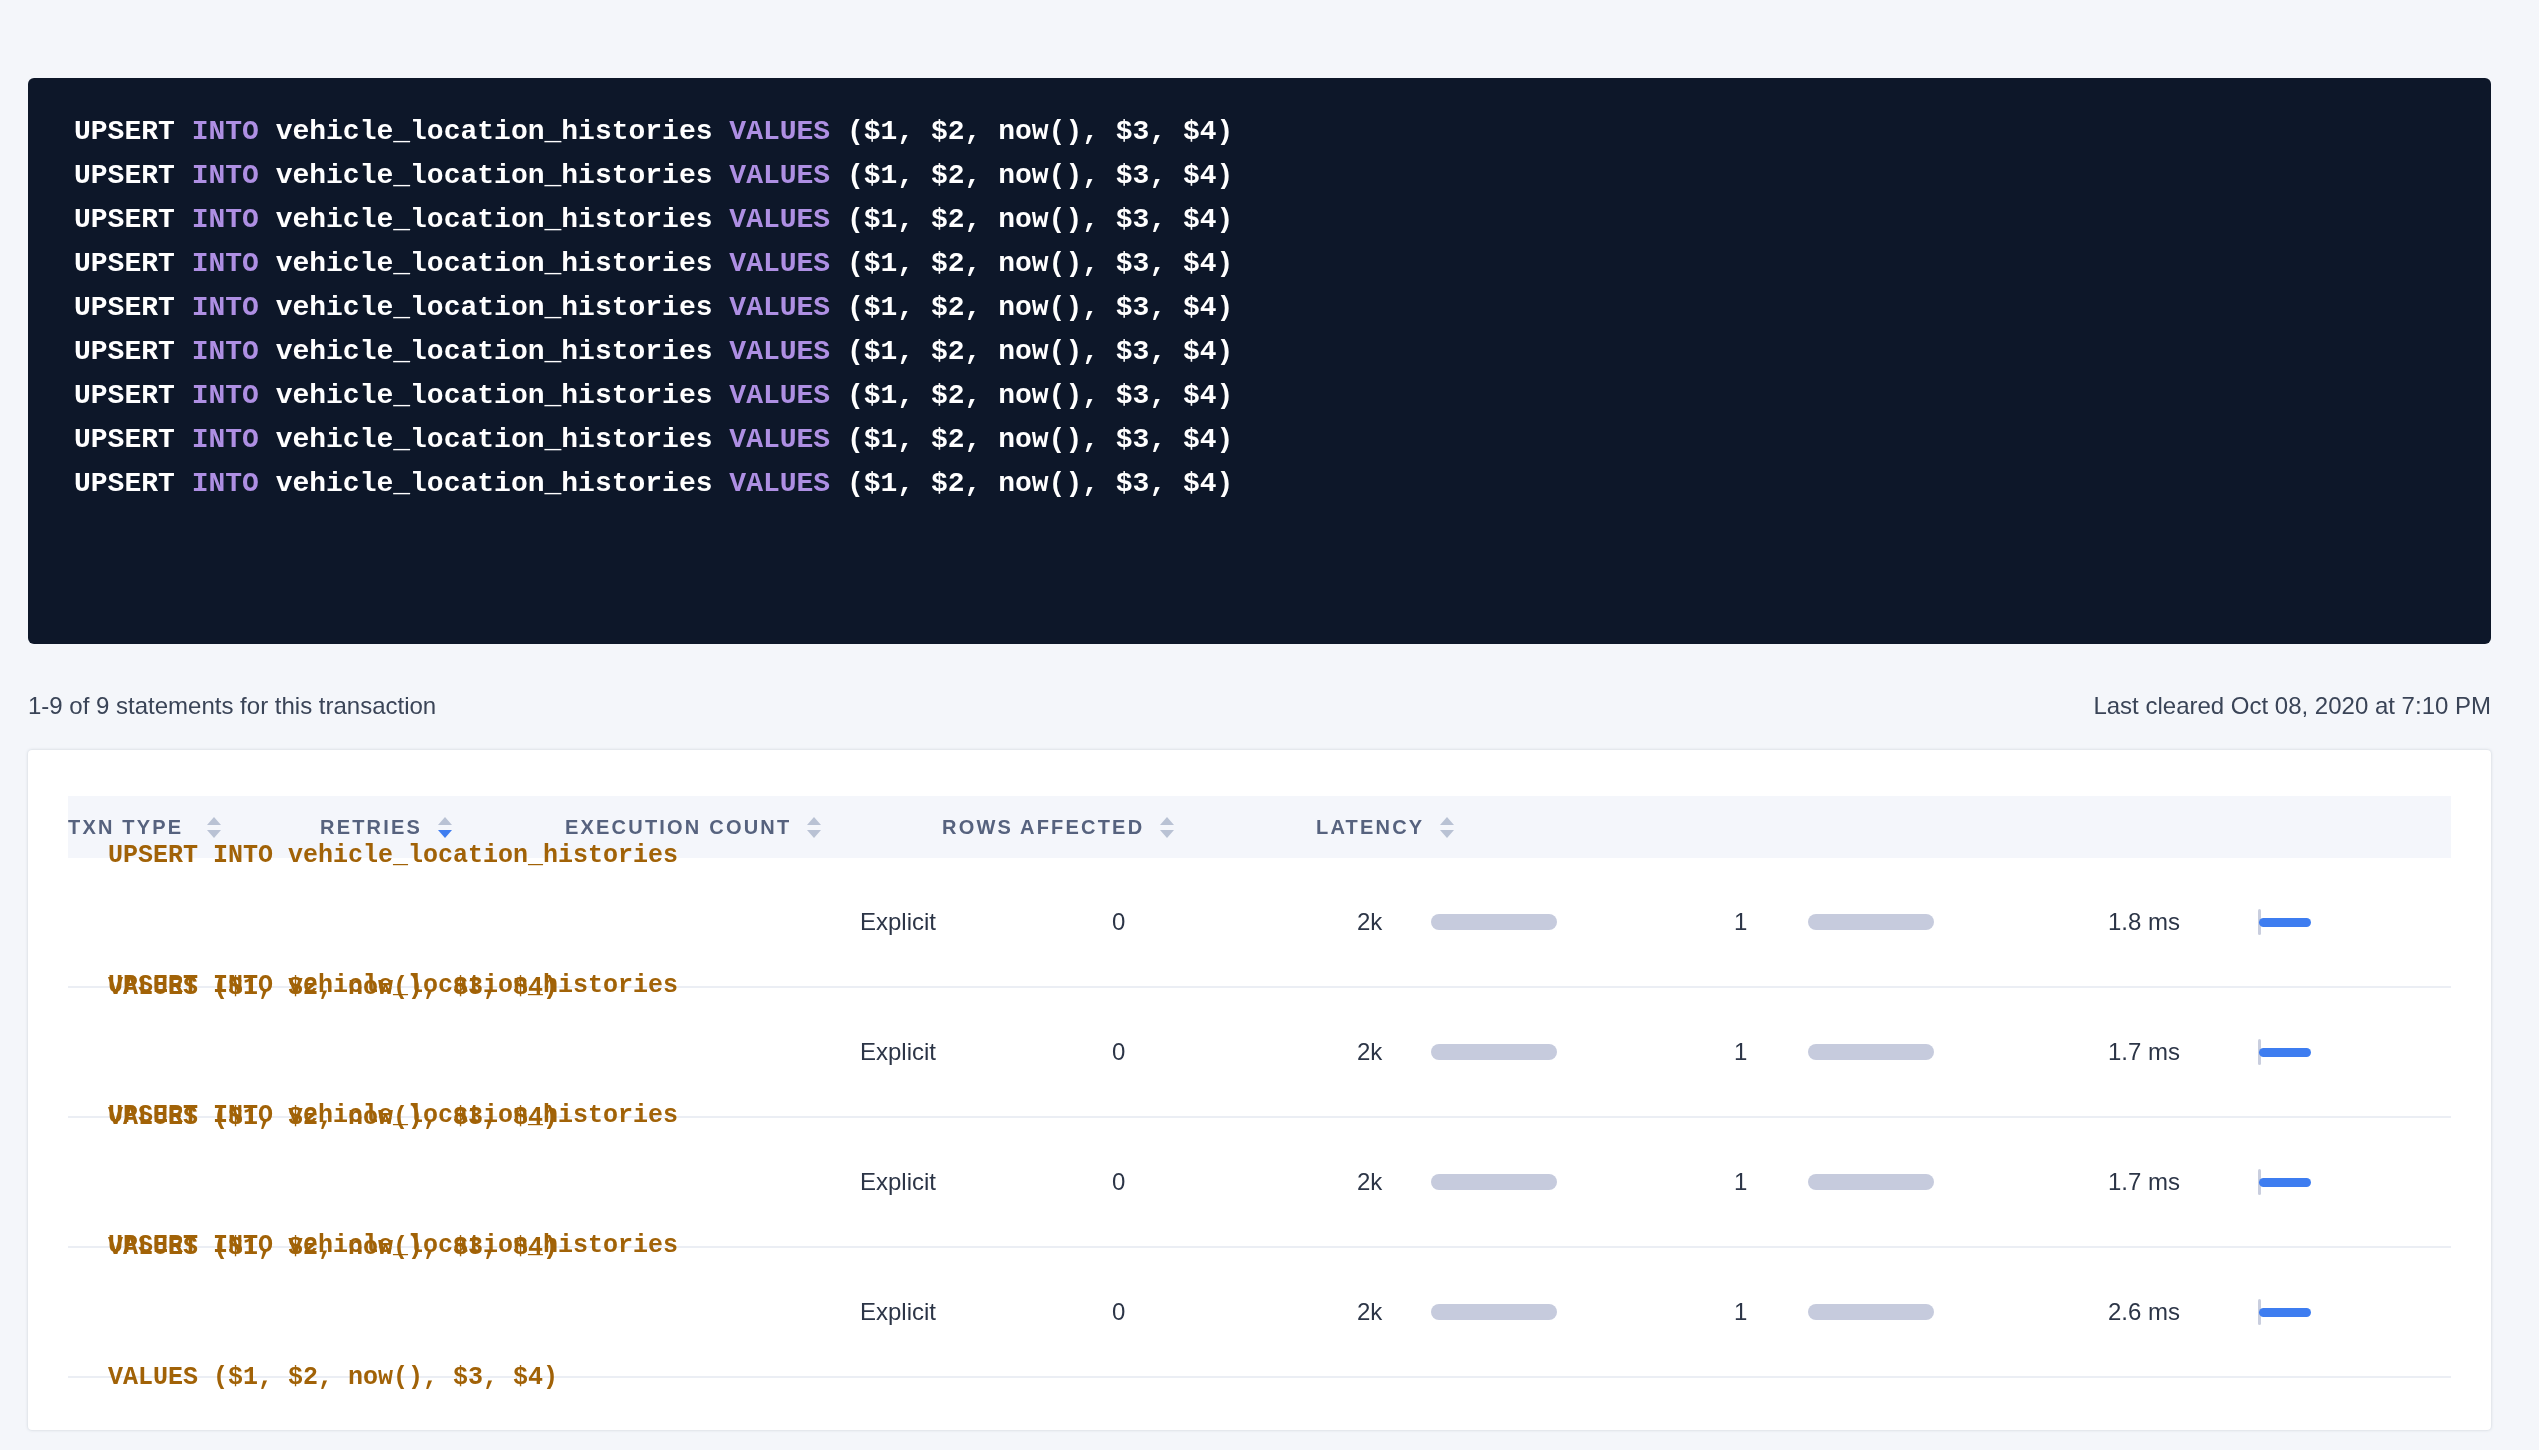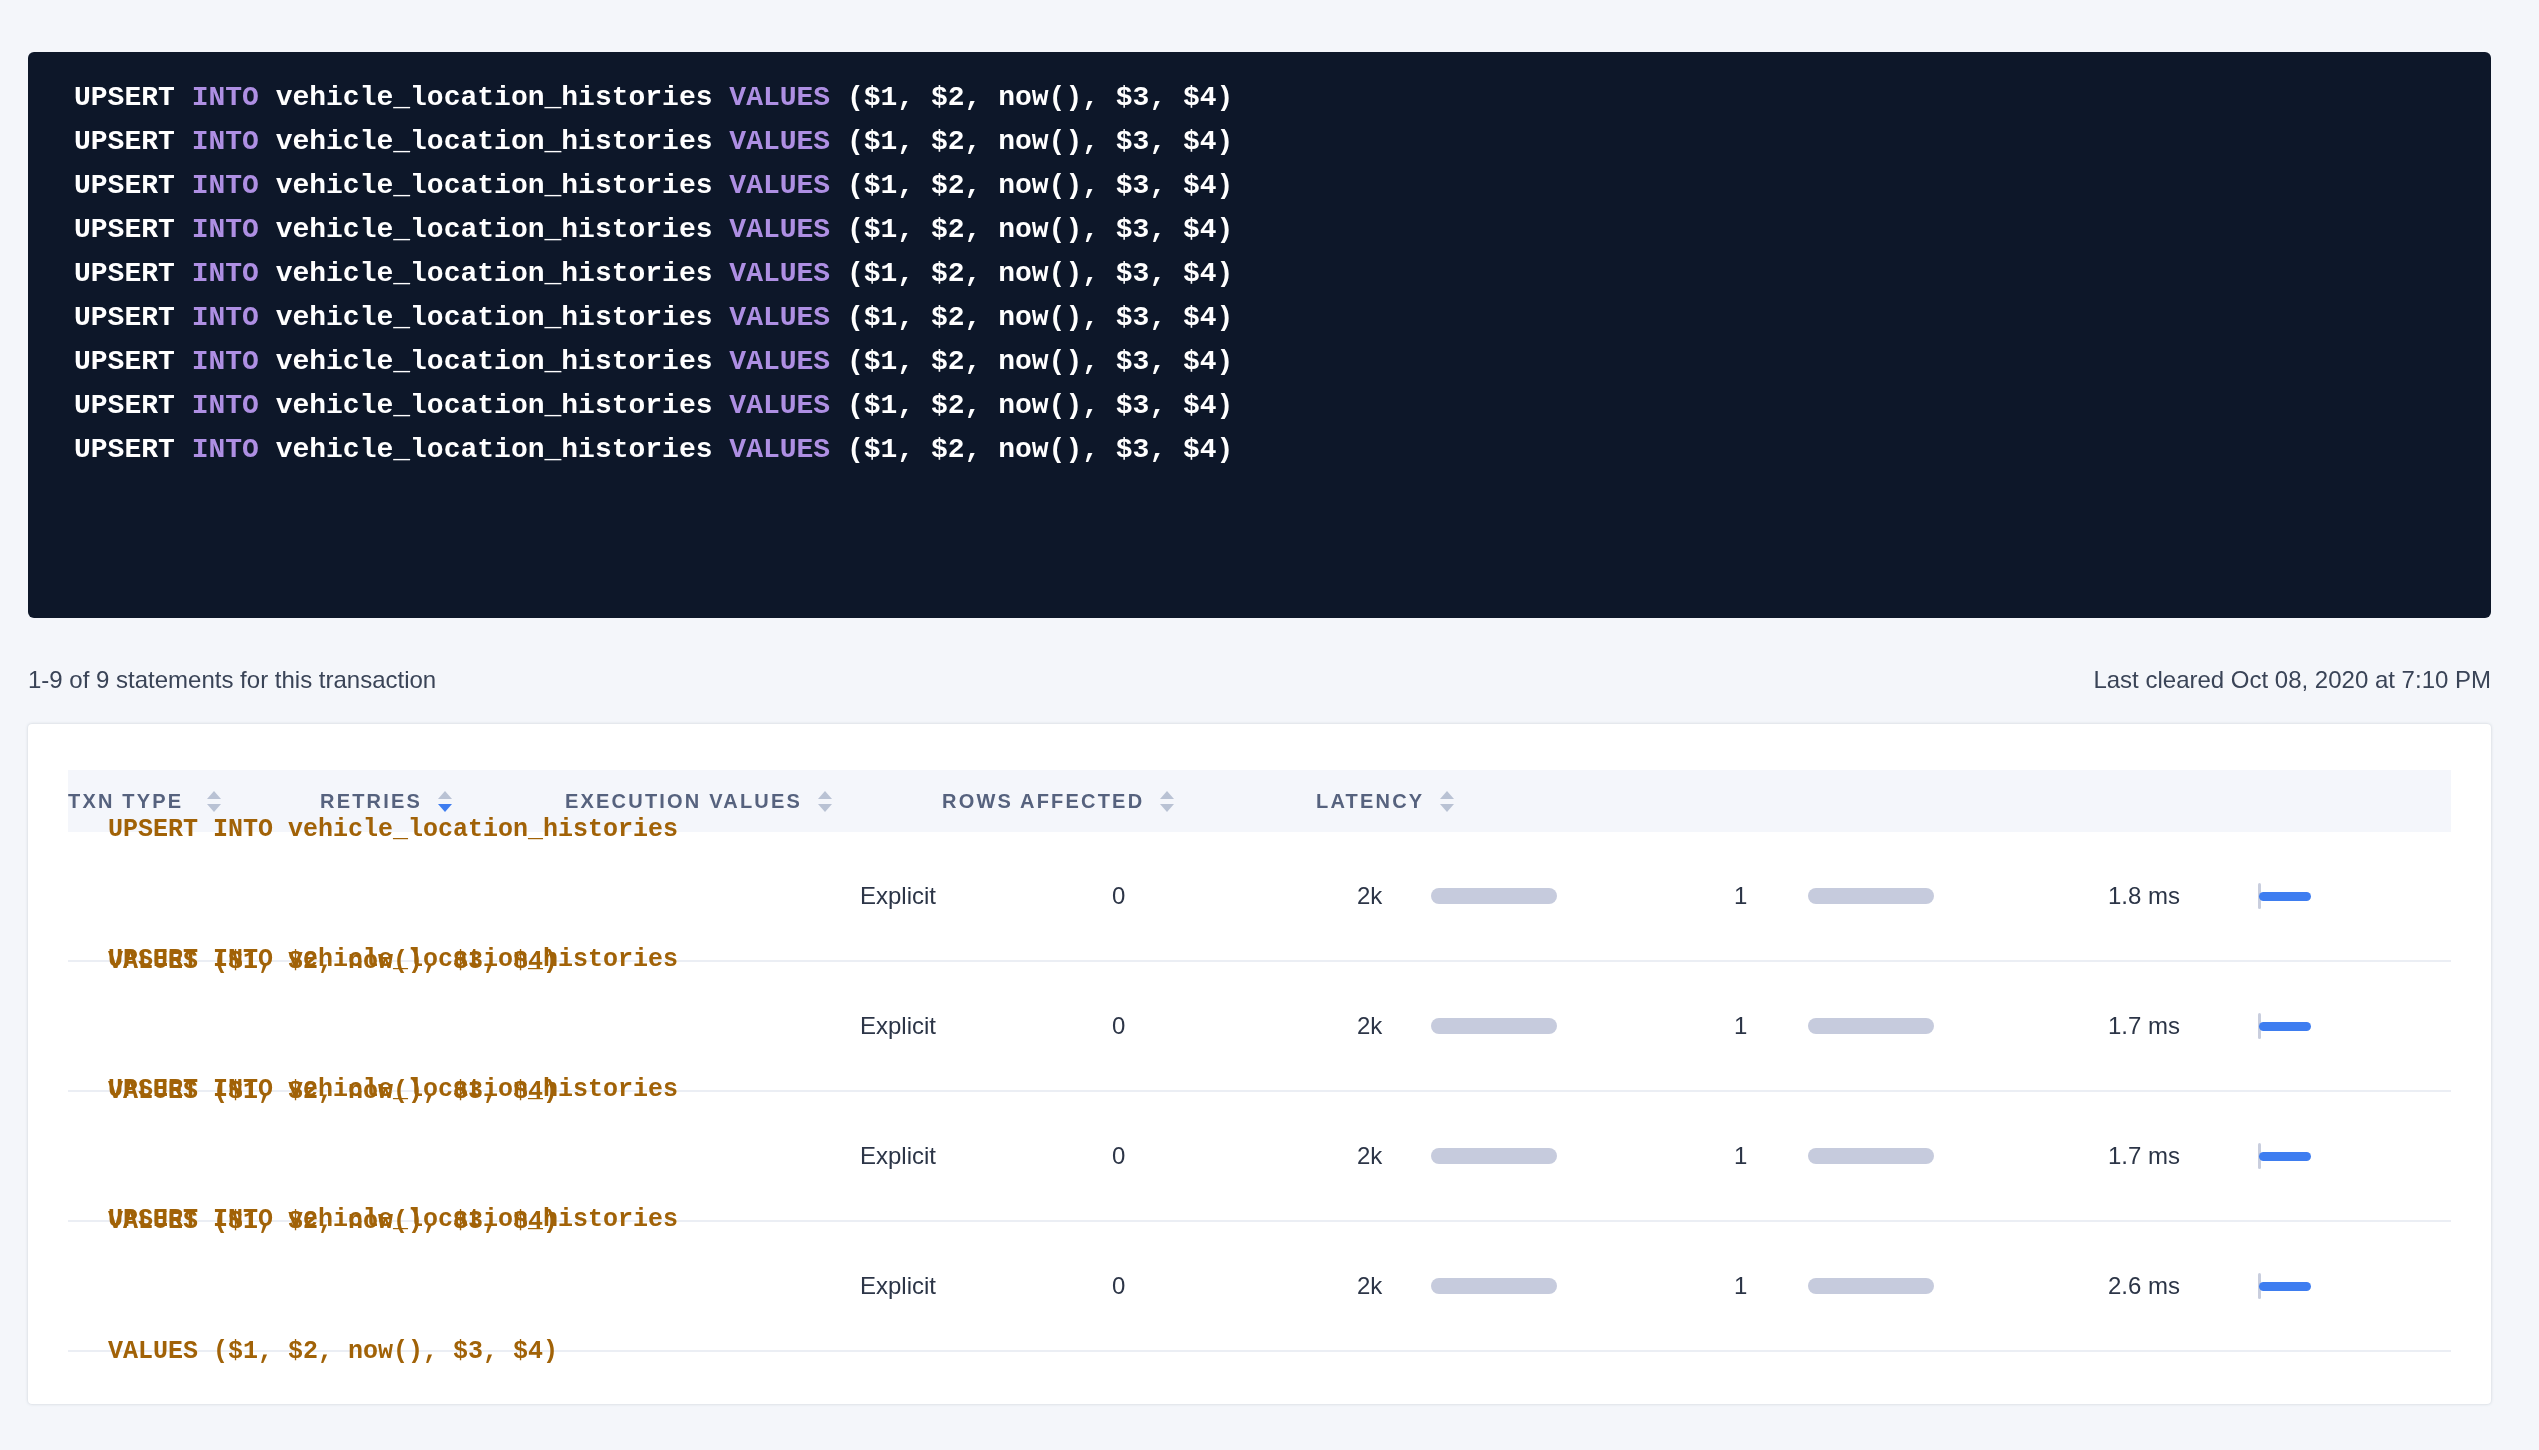--- a/index.html
+++ b/index.html
@@ -14,25 +14,25 @@
 
   .page-title {
     font-size: 38px;
     font-weight: 700;
     color: #242b3d;
     letter-spacing: 0.3px;
   }
 
   
   .code-box {
-    margin-top: 36px;
+    margin-top: 62px;
     background: #0d1729;
     height: 566px;
     border-radius: 6px;
-    padding: 24px 46px;
+    padding: 32px 46px;
     overflow: hidden;
   }
   .code-line {
     font-family: "Liberation Mono", "DejaVu Sans Mono", monospace;
     font-weight: bold;
     font-size: 28px;
     line-height: 44px;
     color: #ffffff;
     white-space: pre;
   }
@@ -154,21 +154,21 @@
           </span>
       </div>
       <div class="th c-retries">
         <span>RETRIES</span>
         <span class="sort">
             <i class="tri up"></i>
             <i class="tri down active"></i>
           </span>
       </div>
       <div class="th c-exec">
-        <span>EXECUTION VALUES</span>
+        <span>EXECUTION COUNT</span>
         <span class="sort">
             <i class="tri up"></i>
             <i class="tri down"></i>
           </span>
       </div>
       <div class="th c-rows">
         <span>ROWS AFFECTED</span>
         <span class="sort">
             <i class="tri up"></i>
             <i class="tri down"></i>

